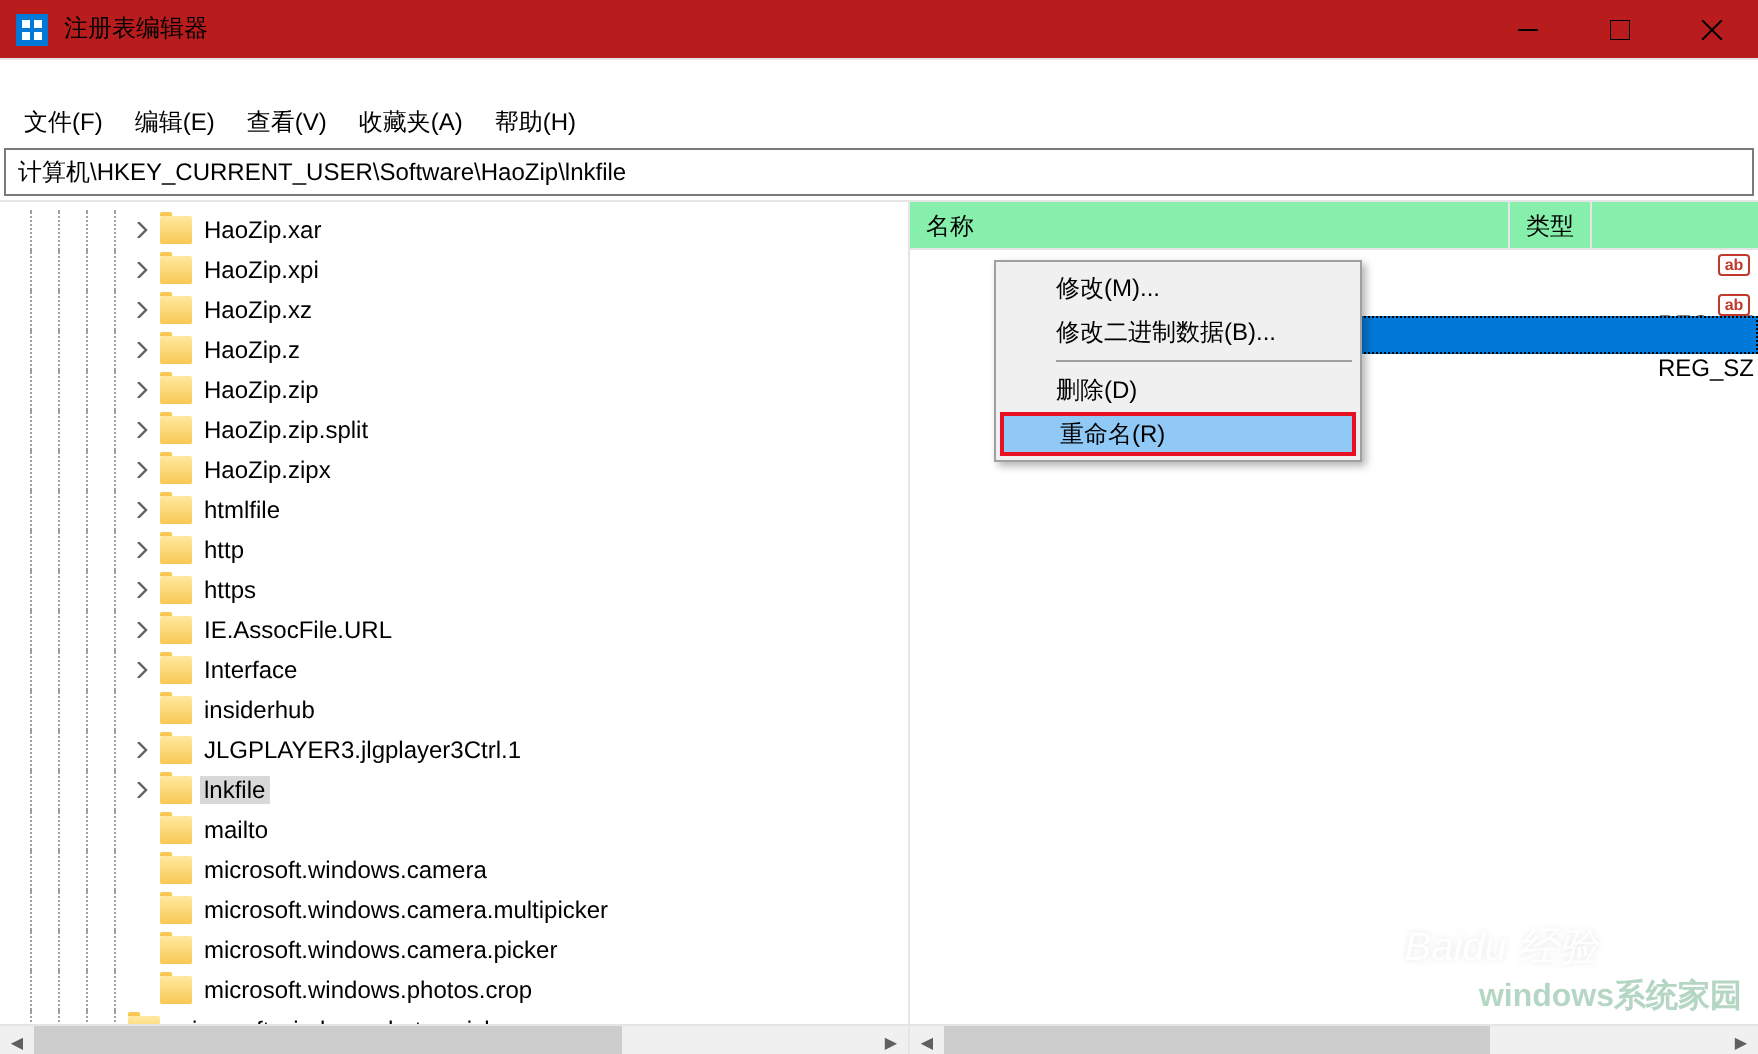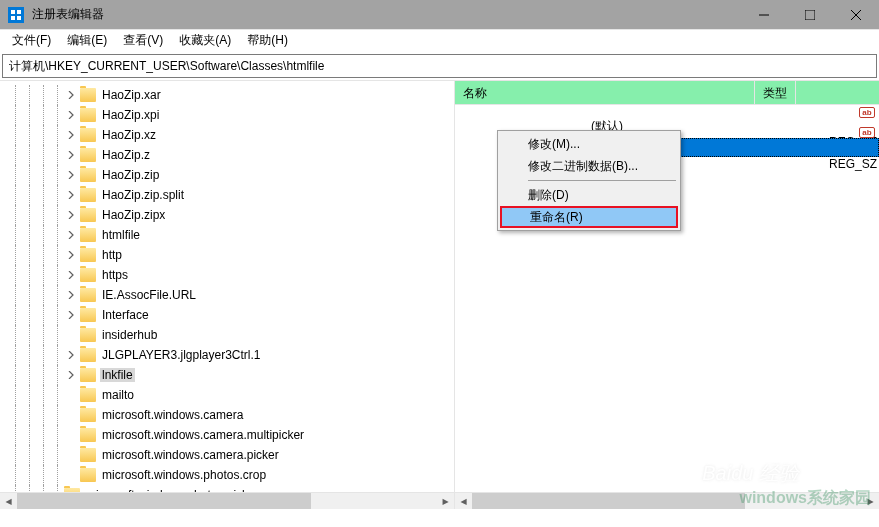--- a/index.html
+++ b/index.html
@@ -1,25 +1,25 @@
 <!DOCTYPE html>
 <html><head>
   <meta charset="utf-8">
   <style>
     * { margin: 0; padding: 0; box-sizing: border-box; font-family: "Microsoft YaHei", "Segoe UI", sans-serif; font-size: 12px; }
     body { background: #fff; width: 879px; height: 527px; overflow: hidden; position: relative; }
     
-    .titlebar { height: 30px; display: flex; align-items: center; padding-left: 8px; background: #a3a3a3; border-bottom: 1px solid #e5e5e5; }
+    .titlebar { height: 30px; display: flex; align-items: center; padding-left: 8px; background: #b91c1c; border-bottom: 1px solid #e5e5e5; }
     .titlebar-icon { width: 16px; height: 16px; background: #0078d7; margin-right: 8px; display: inline-flex; align-items: center; justify-content: center; }
     .titlebar-icon svg { width: 12px; height: 12px; }
     .titlebar-title { flex: 1; }
     .titlebar-controls { display: flex; }
     .titlebar-btn { width: 46px; height: 30px; display: flex; align-items: center; justify-content: center; cursor: pointer; }
     
-    .menubar { height: 22px; display: flex; padding: 0 4px; background: #fff; }
+    .menubar { height: 22px; display: flex; align-items: center; padding: 0 4px; background: #fff; margin-top: 20px; }
     .menu-item { padding: 2px 8px; cursor: pointer; }
     
     .addressbar { height: 24px; border: 1px solid #7a7a7a; margin: 2px; padding: 2px 6px; display: flex; align-items: center; background: #fff; }
     
     .main { display: flex; height: calc(527px - 30px - 22px - 28px - 18px); border-top: 1px solid #e5e5e5; }
     
     .tree-panel { width: 455px; border-right: 1px solid #e5e5e5; overflow: hidden; position: relative; }
     .tree-content { padding: 4px 0; overflow-y: auto; height: 100%; }
     .tree-item { display: flex; align-items: center; height: 20px; padding-left: 8px; white-space: nowrap; cursor: pointer; }
     .tree-line { width: 1px; height: 20px; border-left: 1px dotted #a0a0a0; display: inline-block; margin-left: 7px; margin-right: 6px; }
@@ -89,21 +89,21 @@
 
 <div class="menubar">
   <span class="menu-item">文件(F)</span>
   <span class="menu-item">编辑(E)</span>
   <span class="menu-item">查看(V)</span>
   <span class="menu-item">收藏夹(A)</span>
   <span class="menu-item">帮助(H)</span>
 </div>
 
 <div class="addressbar">
-  <span>计算机\HKEY_CURRENT_USER\Software\Classes\htmlfile</span>
+  <span>计算机\HKEY_CURRENT_USER\Software\HaoZip\lnkfile</span>
 </div>
 
 <div class="main">
 
   <div class="tree-panel">
     <div class="tree-content" id="tree-content">
         <div class="tree-item">
           <span style="display: inline-flex;">
             <span class="tree-line"></span>
             <span class="tree-line"></span>

